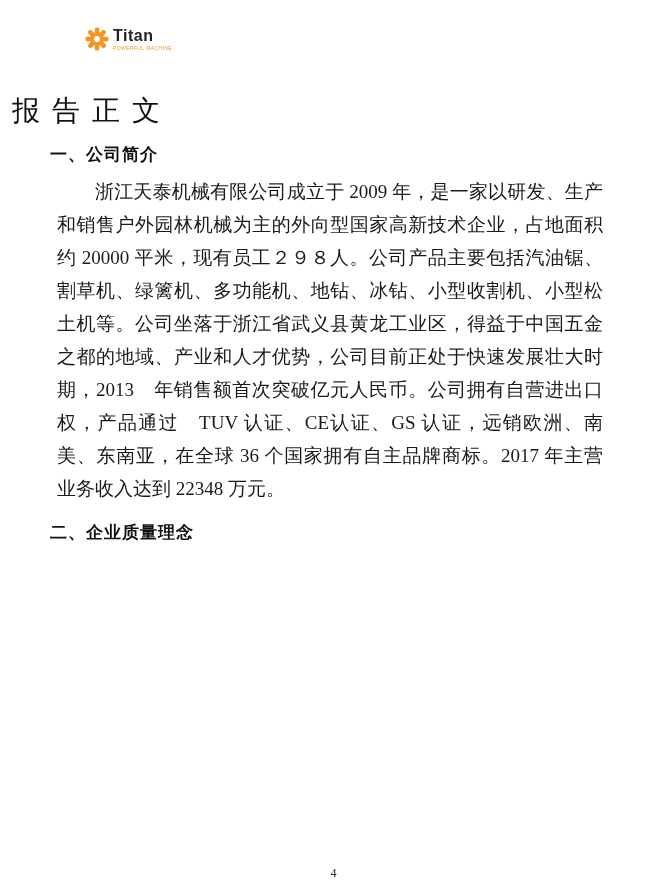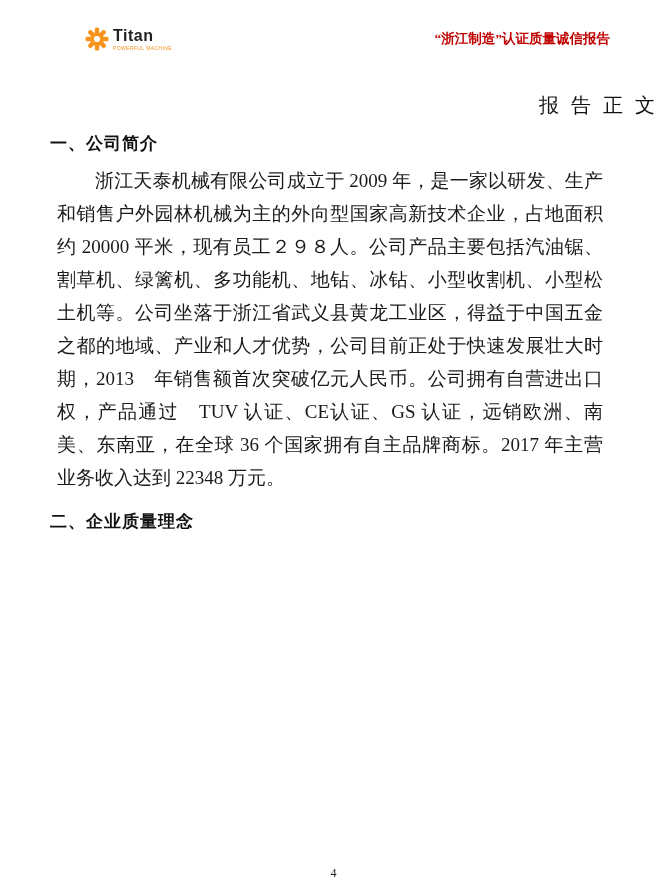--- a/index.html
+++ b/index.html
@@ -64,22 +64,22 @@
   }
   .report-label {
     margin-left: auto;
     font-size: 13.5px;
     font-weight: bold;
     color: #c00000;
     white-space: nowrap;
   }
   
   .doc-title {
-    text-align: right;
-    font-size: 20px;
+    text-align: left;
+    font-size: 28px;
     font-weight: normal;
     letter-spacing: 12px;
     margin: 38px 0 0 12px; 
     color: #111111;
   }
   .content {
     margin: 0 57px 0 50px;
   }
   .section-heading {
     font-family: "Liberation Sans", "DejaVu Sans", sans-serif;
@@ -127,21 +127,20 @@
           <rect x="-2.2" y="-11.5" width="4.4" height="23" rx="1.5" transform="rotate(135)"></rect>
           <circle r="6.8"></circle>
         </g>
         <circle r="3.1" fill="#ffffff"></circle>
       </svg>
       <div class="logo-text">
         <span class="brand">Titan</span>
         <span class="tagline">POWERFUL MACHINE</span>
       </div>
     </div>
-    <div class="report-label">“浙江制造”认证质量诚信报告</div>
   </header>
 
   <h1 class="doc-title">报告正文</h1>
 
   <main class="content">
 
     <section>
       <h2 class="section-heading">一、公司简介</h2>
       <p class="para">浙江天泰机械有限公司成立于 2009 年，是一家以研发、生产和销售户外园林机械为主的外向型国家高新技术企业，占地面积约 20000 平米，现有员工２９８人。公司产品主要包括汽油锯、割草机、绿篱机、多功能机、地钻、冰钻、小型收割机、小型松土机等。公司坐落于浙江省武义县黄龙工业区，得益于中国五金之都的地域、产业和人才优势，公司目前正处于快速发展壮大时期，2013　年销售额首次突破亿元人民币。公司拥有自营进出口权，产品通过　TUV 认证、CE认证、GS 认证，远销欧洲、南美、东南亚，在全球 36 个国家拥有自主品牌商标。2017 年主营业务收入达到 22348 万元。</p>
     </section>

